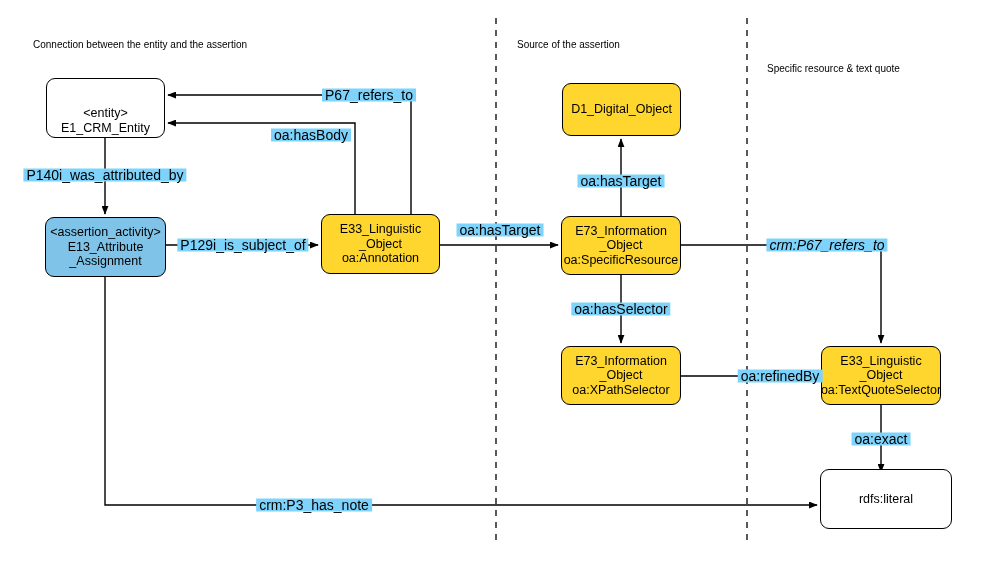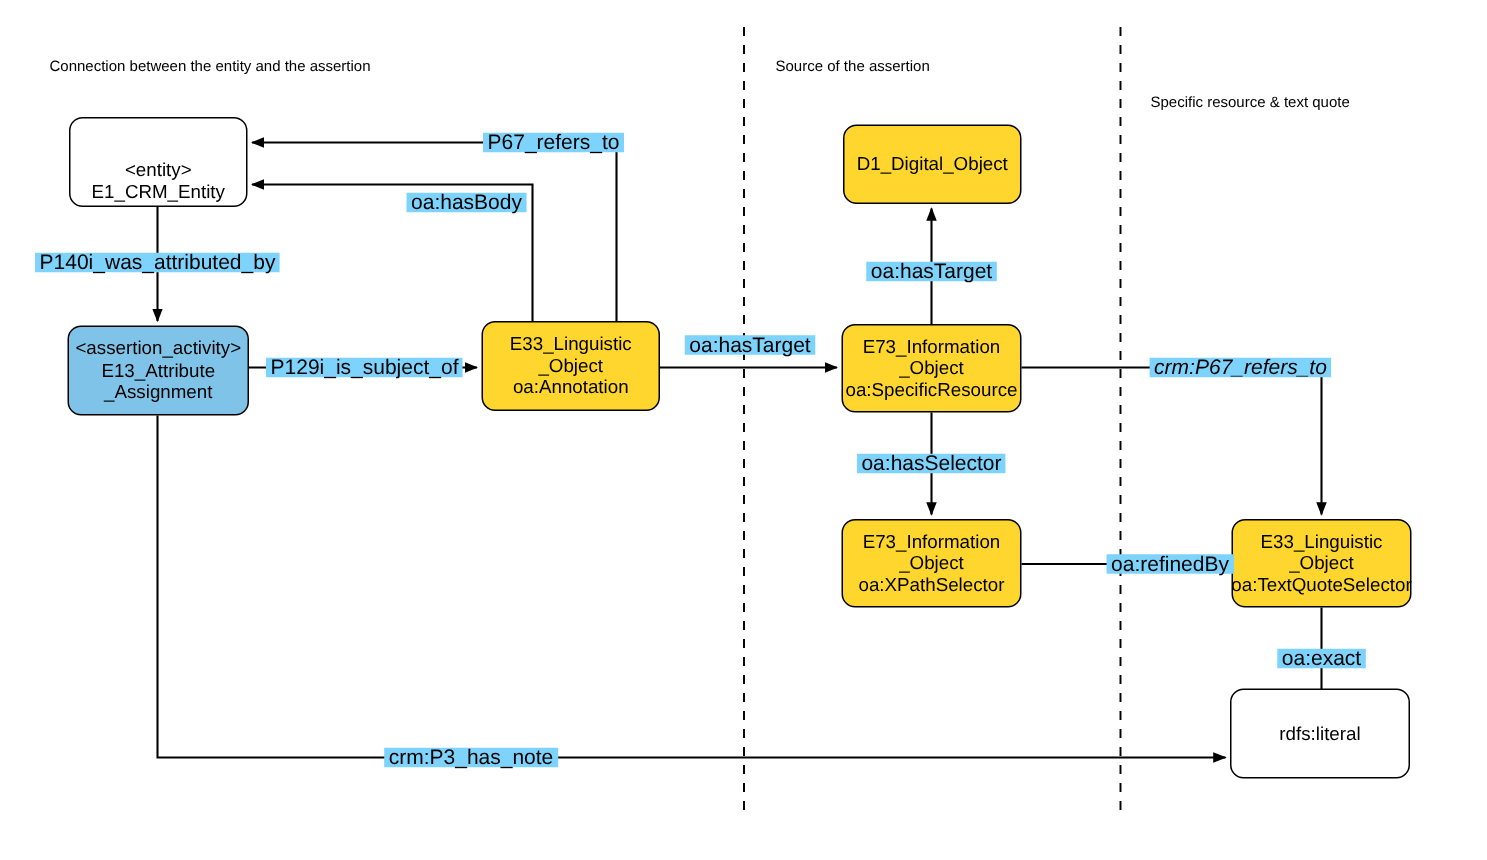--- a/index.html
+++ b/index.html
@@ -125,21 +125,21 @@
       <div class="node yellow" style="left: 561px; top: 346px; width: 120px; height: 59px;">
         <span class="node-line">E73_Information</span>
         <span class="node-line">_Object</span>
         <span class="node-line">oa:XPathSelector</span>
       </div>
       <div class="node yellow" style="left: 821px; top: 346px; width: 120px; height: 59px;">
         <span class="node-line">E33_Linguistic</span>
         <span class="node-line">_Object</span>
         <span class="node-line">oa:TextQuoteSelector</span>
       </div>
-      <div class="node white" style="left: 820px; top: 459px; width: 120px; height: 60px;">
+      <div class="node white" style="left: 820px; top: 469px; width: 132px; height: 60px;">
         <span class="node-line">rdfs:literal</span>
       </div>
     </div>
   <div id="labels-layer">
       <div class="edge-label" style="left: 369px; top: 95px;">P67_refers_to</div>
       <div class="edge-label" style="left: 311px; top: 123px; margin-top: 12px;">oa:hasBody</div>
       <div class="edge-label" style="left: 105px; top: 175px;">P140i_was_attributed_by</div>
       <div class="edge-label" style="left: 243px; top: 245px;">P129i_is_subject_of</div>
       <div class="edge-label" style="left: 500px; top: 230px;">oa:hasTarget</div>
       <div class="edge-label" style="left: 621px; top: 181px;">oa:hasTarget</div>

